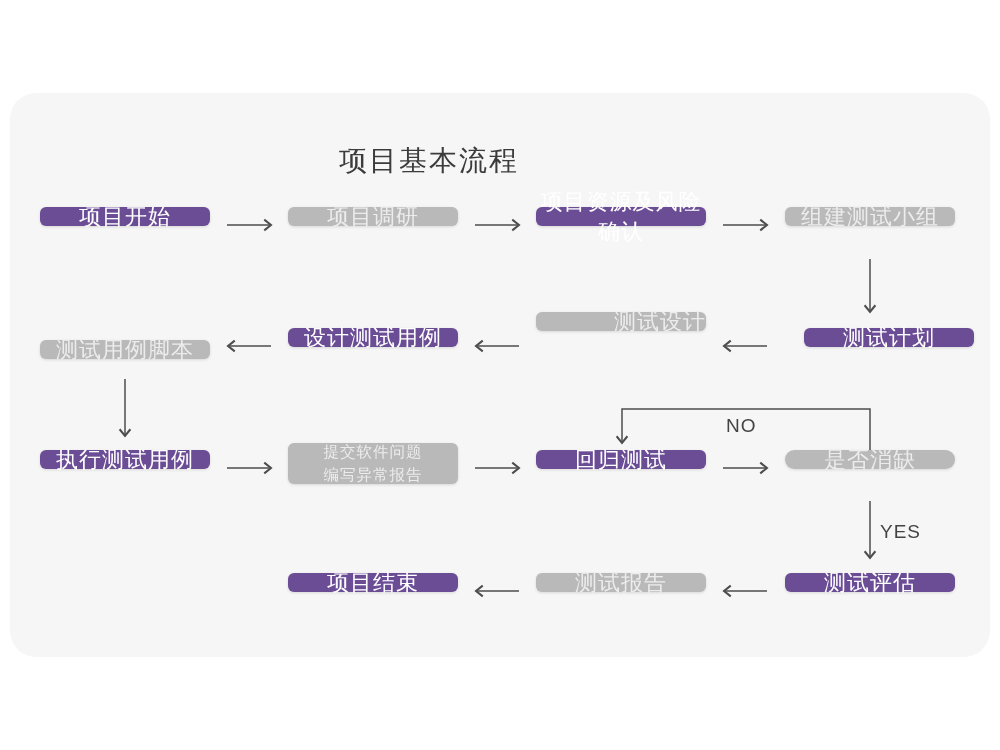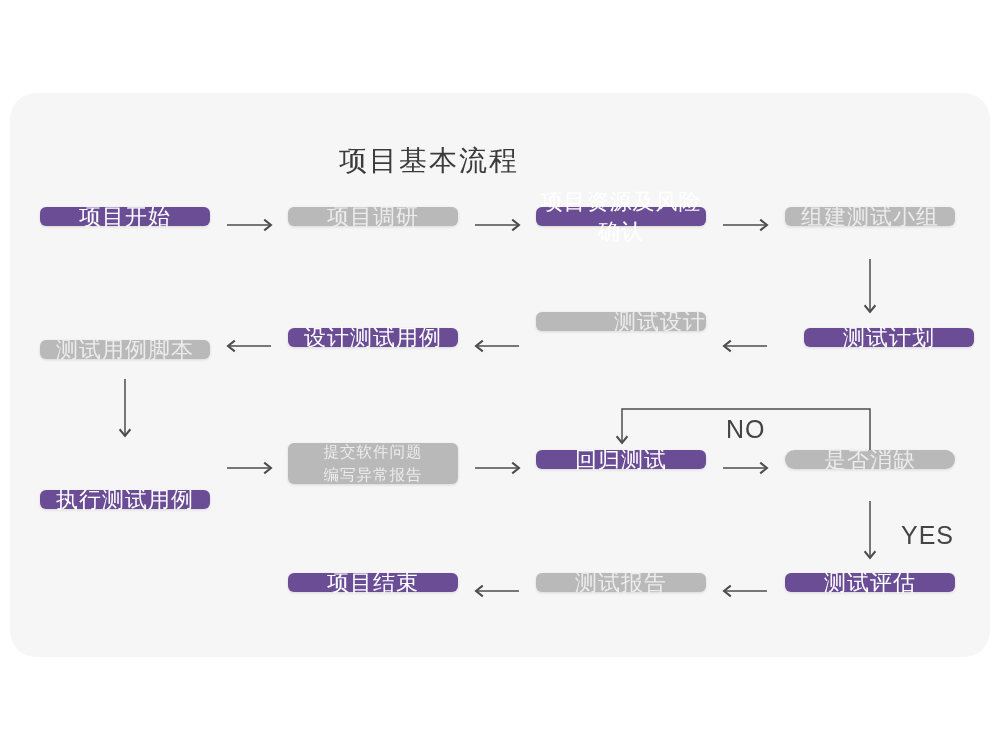--- a/index.html
+++ b/index.html
@@ -50,21 +50,21 @@
     letter-spacing: 1px;
     text-align: center;
     box-shadow: 0 1px 3px rgba(0,0,0,0.12);
   }
   .node.purple { background: var(--purple, #6b4d96); color: var(--purple-text, #ffffff); }
   .node.gray   { background: var(--gray, #b9b9b9);  color: var(--gray-text, #ececec); }
   .node.tall   { height: 41px; font-size: 15.5px; line-height: 1.45; }
   .node-label  { white-space: pre-line; }
   .edge-label {
     position: absolute;
-    font-size: 25px;
+    font-size: 19px;
     color: var(--label-color, #444444);
     letter-spacing: 1px;
   }
 </style>
 </head>
 <body>
 
 <div class="card"></div>
 
 <div class="page-title">项目基本流程</div>
@@ -116,21 +116,21 @@
 <div class="node purple" style="left:288px; top:328px;">
   <span class="node-label">设计测试用例</span>
 </div>
 <div class="node gray" style="left:536px; top:312px;justify-content:flex-end;">
   <span class="node-label">测试设计</span>
 </div>
 <div class="node purple" style="left:785px; top:328px;margin-left:19px;">
   <span class="node-label">测试计划</span>
 </div>
 
-<div class="node purple" style="left:40px; top:450px;margin-top:40px;">
+<div class="node purple" style="left:40px; top:450px;">
   <span class="node-label">执行测试用例</span>
 </div>
 <div class="node gray tall" style="left:288px; top:443px;">
   <span class="node-label">提交软件问题
 编写异常报告</span>
 </div>
 <div class="node purple" style="left:536px; top:450px;">
   <span class="node-label">回归测试</span>
 </div>
 <div class="node gray" style="left:785px; top:450px;border-radius:18px;">
@@ -141,13 +141,13 @@
   <span class="node-label">项目结束</span>
 </div>
 <div class="node gray" style="left:536px; top:573px;">
   <span class="node-label">测试报告</span>
 </div>
 <div class="node purple" style="left:785px; top:573px;">
   <span class="node-label">测试评估</span>
 </div>
 
 <span class="edge-label" style="left:726px; top:415px;">NO</span>
-<span class="edge-label" style="left:880px; top:521px;margin-left:21px;">YES</span>
+<span class="edge-label" style="left:880px; top:521px;">YES</span>
 
 </body></html>

